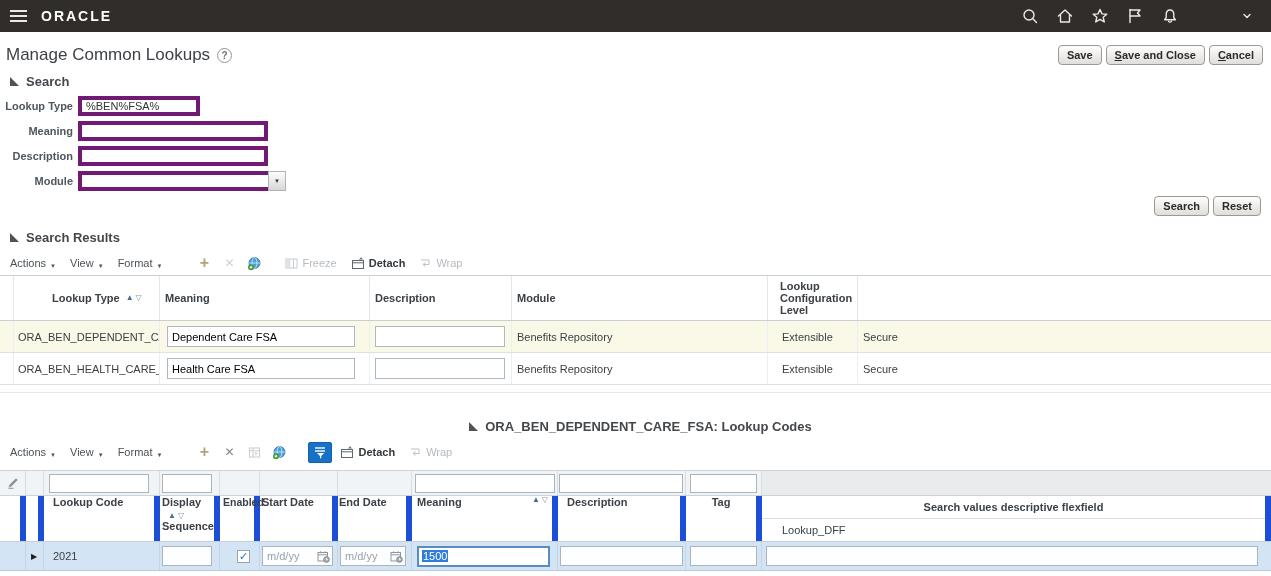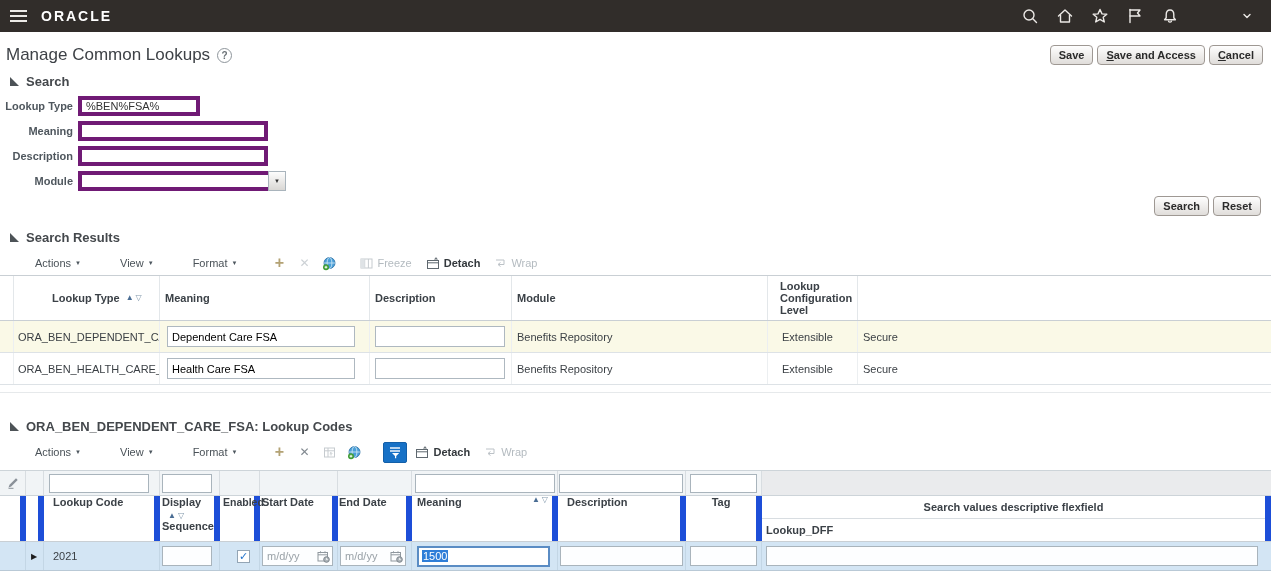--- a/index.html
+++ b/index.html
@@ -60,21 +60,21 @@
   .combo { display:flex; }
   .combo input.txt { width:190px; border-right:none; }
   .combo-btn {
     width:18px; height:20px; border:1px solid #a9b4bc; background:linear-gradient(#fdfdfd,#d9d7d4);
     display:flex; align-items:center; justify-content:center; cursor:pointer; font-size:6px; color:#333;
   }
   .search-actions { display:flex; justify-content:flex-end; padding-right:10px; margin-top:2px; }
 
   
   .toolbar { display:flex; align-items:center; height:24px; margin:6px 0 0 10px; color:#4a5258; }
-  .menu-item { display:flex; align-items:center; gap:4px; cursor:pointer; margin-right:14px;margin-left:25px; }
+  .menu-item { display:flex; align-items:flex-end; gap:4px; cursor:pointer; margin-right:14px; }
   .menu-arrow { font-size:6px; color:#4d565e; }
   .tool-ico { display:flex; align-items:center; justify-content:center; width:20px; height:20px; margin-right:5px; cursor:pointer; }
   .plus-glyph { font-size:16px; font-weight:bold; color:#b3a274; line-height:14px; }
   .x-glyph-disabled { font-size:12px; font-weight:bold; color:#ccd1d5; }
   .x-glyph { font-size:12px; font-weight:bold; color:#80888f; }
   .tool-label { display:flex; align-items:center; gap:4px; margin-right:14px; cursor:pointer; }
   .tool-label.disabled { color:#b4bbc0; cursor:default; }
   .tool-label.strong { color:#33383c; font-weight:bold; }
   .qbe-btn {
     width:24px; height:21px; background:#1771c6; border:1px solid #135fa8; border-radius:2px;
@@ -107,21 +107,21 @@
   .bcell { height:100%; display:flex; align-items:center; border-right:1px solid #eceff1; overflow:hidden; }
   .bcell.res-c6 { border-right:none; }
   .lt-text { padding-left:4px; white-space:nowrap; }
   .row-input { height:21px; border:1px solid #aeb8c0; width:188px; margin-left:7px; font-family:inherit; font-size:11px; padding:1px 4px; background:#fff; }
   .row-input.desc { width:130px; margin-left:5px; }
   .module-text { padding-left:5px; }
   .cfg-text { padding-left:14px; }
   .rest-text { padding-left:5px; }
 
   
-  .codes-section .section-header { margin-top:26px; }
+  .codes-section .section-header { margin-top:26px;justify-content:center; }
   .lc-c0 { width:26px; }
   .lc-c1 { width:18px; }
   .lc-c2 { width:116px; }
   .lc-c3 { width:60px; }
   .lc-c4 { width:40px; }
   .lc-c5 { width:78px; }
   .lc-c6 { width:74px; }
   .lc-c7 { width:146px; }
   .lc-c8 { width:128px; }
   .lc-c9 { width:76px; }
@@ -143,21 +143,21 @@
   .hc-code { padding-left:9px; }
   .hc-seq { padding-left:2px; line-height:12px; }
   .hc-enabled { padding-left:3px; font-size:10.5px; }
   .hc-start { padding-left:2px; }
   .hc-end { padding-left:1px; }
   .hc-meaning { padding-left:5px; justify-content:space-between; padding-right:4px; }
   .hc-desc { padding-left:9px; }
   .hc-tag { justify-content:center; }
   .hc-group { flex-direction:column; align-items:stretch; padding:0; }
   .group-top { height:23px; display:flex; align-items:center; justify-content:center; font-weight:bold; border-bottom:1px solid #d8dde1; }
-  .group-bottom { height:22px; display:flex; align-items:center; padding-left:4px; font-weight:bold; }
+  .group-bottom { height:22px; display:flex; align-items:center; padding-left:4px; font-weight:normal;margin-left:16px; }
 
   .data-row { display:flex; align-items:center; height:29px; background:#d3e5f4; border-bottom:1px solid #b9c9d6; cursor:pointer; }
   .dcell { height:100%; display:flex; align-items:center; border-right:1px solid #c3d6e5; overflow:hidden; }
   .dcell.lc-c10 { border-right:none; }
   .expand-arrow { font-size:8px; color:#1d1d1d; margin-left:5px; cursor:pointer; }
   .code-text { padding-left:9px; }
   .di { height:20px; border:1px solid #a9b4bc; background:#fdfeff; font-family:inherit; font-size:11px; padding:1px 3px; }
   .di-seq { width:50px; margin-left:2px; }
   .di-desc { width:123px; margin-left:2px; }
   .di-tag { width:67px; margin-left:4px; }
@@ -226,21 +226,21 @@
           </svg>
       </div>
     </div>
   </div>
 
   <div class="titlebar">
     <div class="page-title">Manage Common Lookups</div>
     <div class="help-badge">?</div>
     <div class="titlebar-spacer"></div>
     <span class="btn">Save</span>
-    <span class="btn"><span class="u">S</span><span>ave and Access</span></span>
+    <span class="btn"><span class="u">S</span><span>ave and Close</span></span>
     <span class="btn"><span class="u">C</span><span>ancel</span></span>
   </div>
 
   <div class="search-section">
     <div class="section-header">
       <svg class="tri" width="9" height="9" viewBox="0 0 9 9">
           <polygon points="0,0 0,9 9,9" fill="#4d5357"></polygon>
         </svg>
       <span class="sh-text">Search</span>
     </div>

